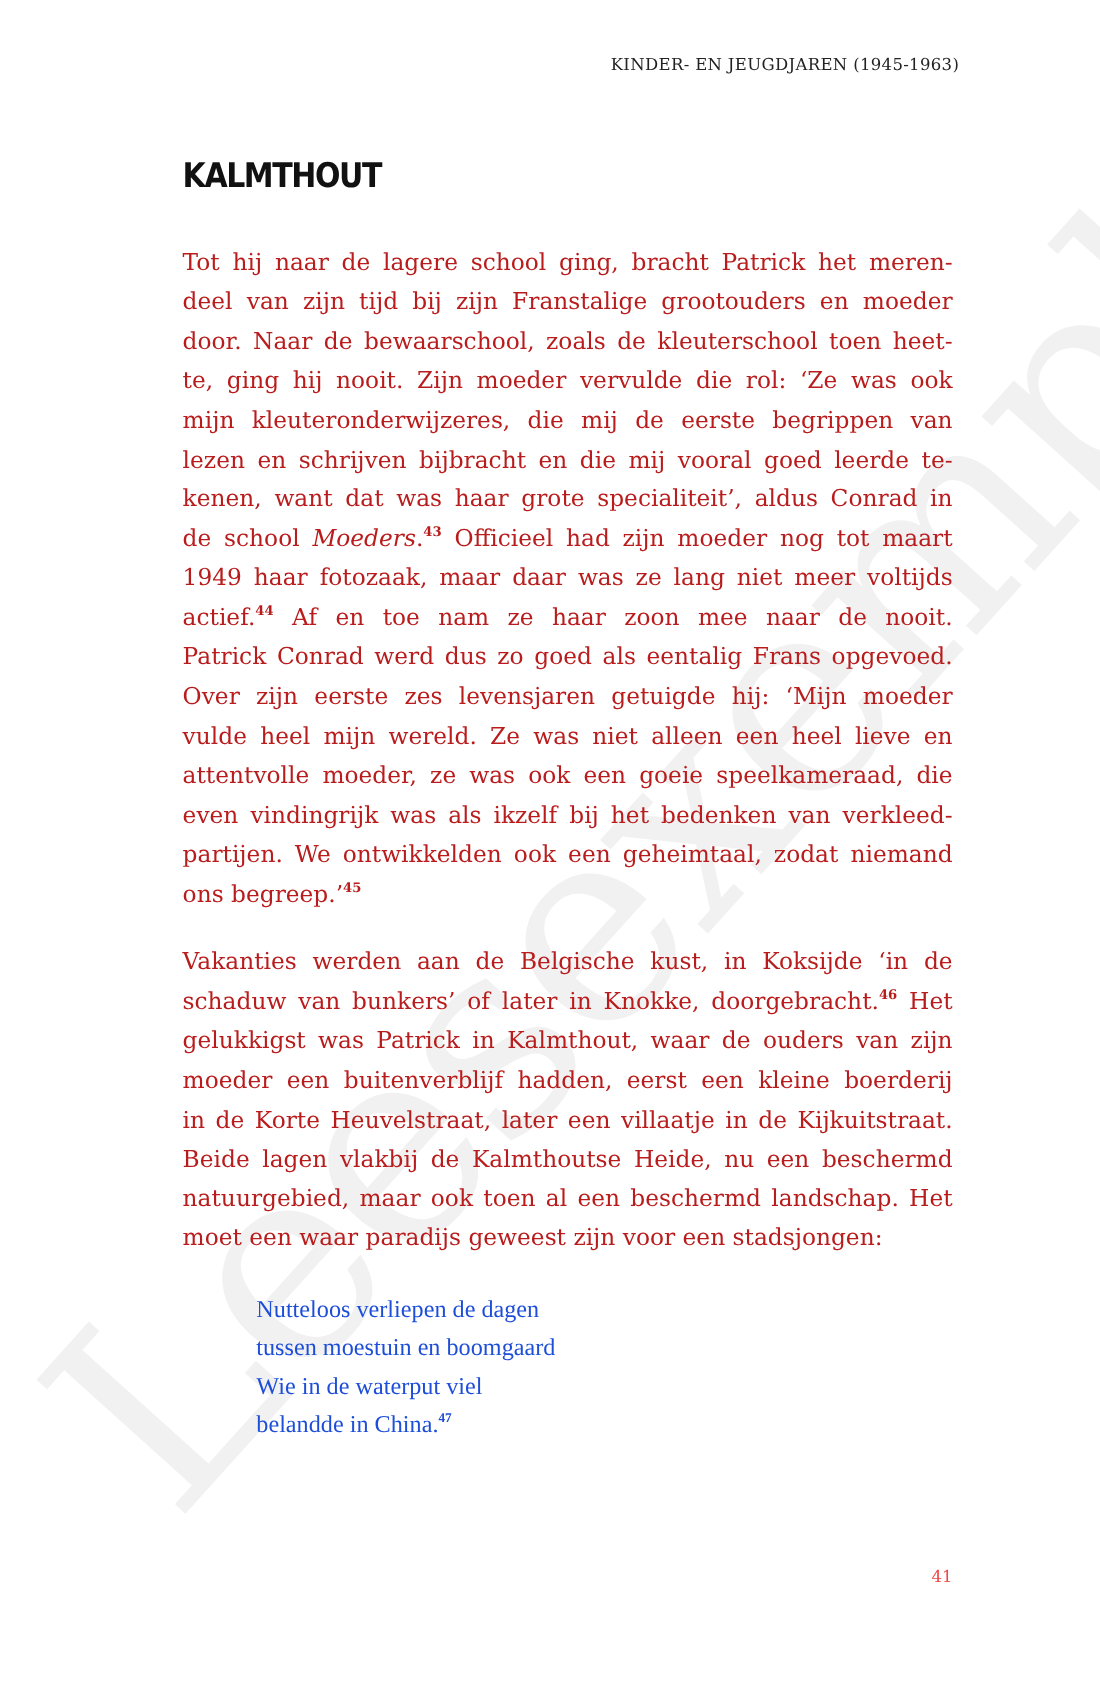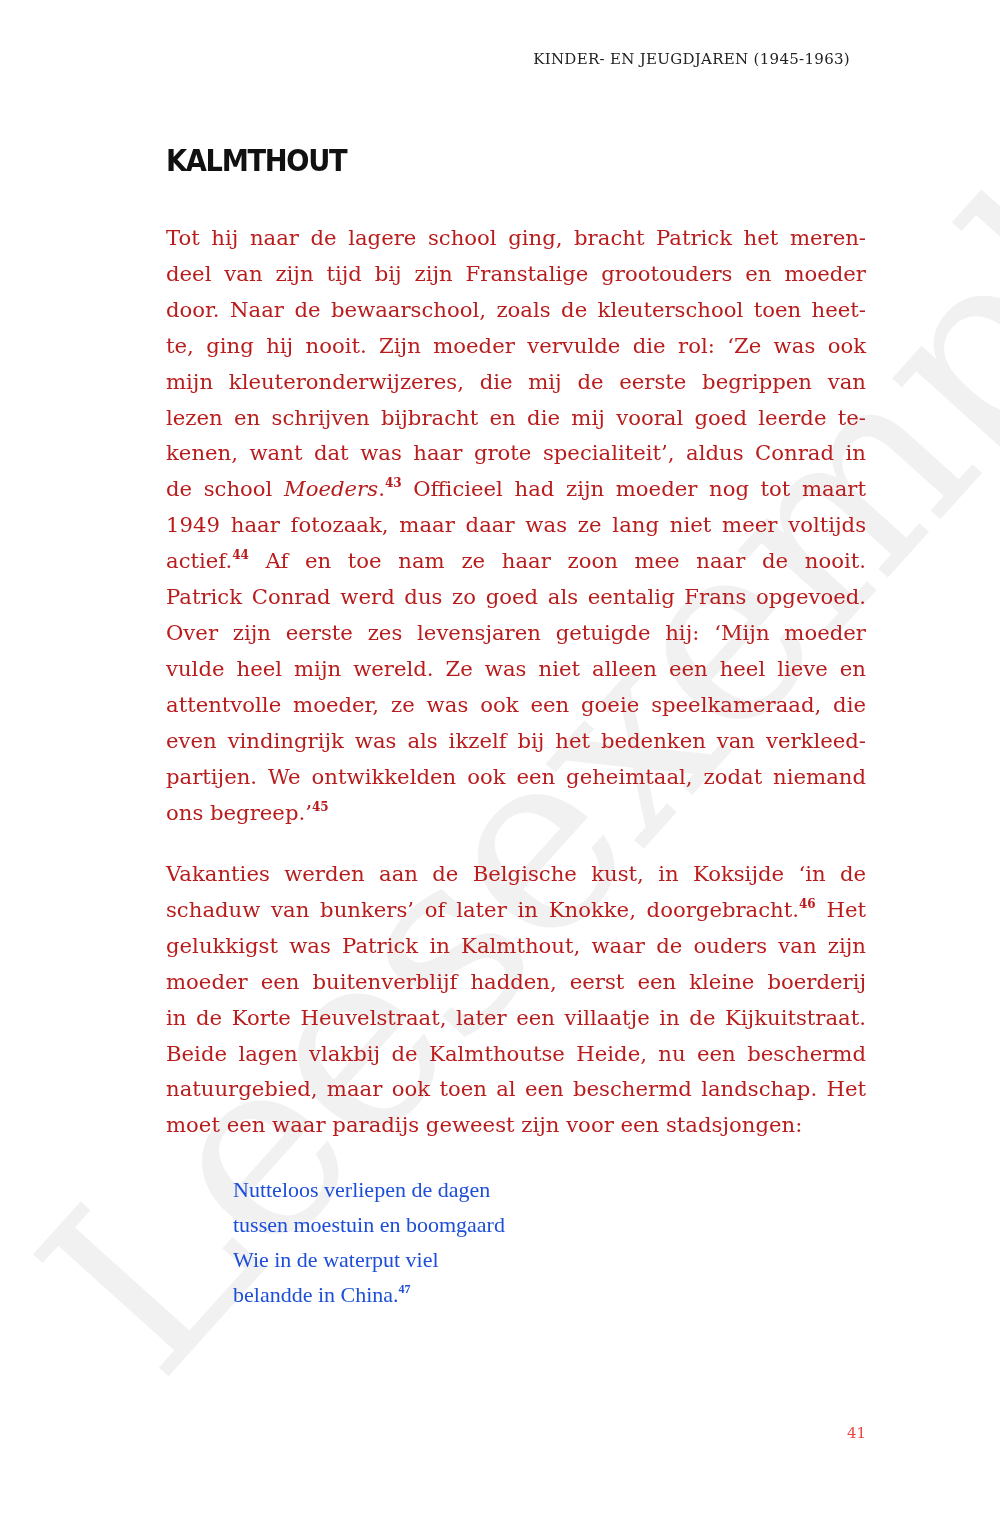--- a/index.html
+++ b/index.html
@@ -6,21 +6,21 @@
     body { width: 1000px; height: 1533px; position: relative; overflow: hidden; }
     .page { position: absolute; left: 0; top: 0; width: 1000px; height: 1533px; background: #fff; }
     .watermark {
       position: absolute; left: -120px; top: 700px; width: 1300px;
       transform: rotate(-48deg); transform-origin: center center;
       font-family: "DejaVu Serif", serif; font-size: 250px; color: #f1f1f1;
       white-space: nowrap; text-align: center; letter-spacing: -4px;
       pointer-events: none; user-select: none; z-index: 0;
     }
     .running-head {
-      position: absolute; right: 150px; top: 50px;
+      position: absolute; right: 128px; top: 50px;
       font-family: "DejaVu Serif", serif; font-size: 15px; color: #222;
       letter-spacing: 0.3px; z-index: 1;
     }
     .chapter-title {
       position: absolute; left: 166px; top: 142px;
       font-family: "DejaVu Sans", sans-serif; font-weight: bold;
       font-size: 31px; color: #111; letter-spacing: -1.5px;
       transform: scaleX(0.88); transform-origin: left center; z-index: 1;
     }
     .body-text {

